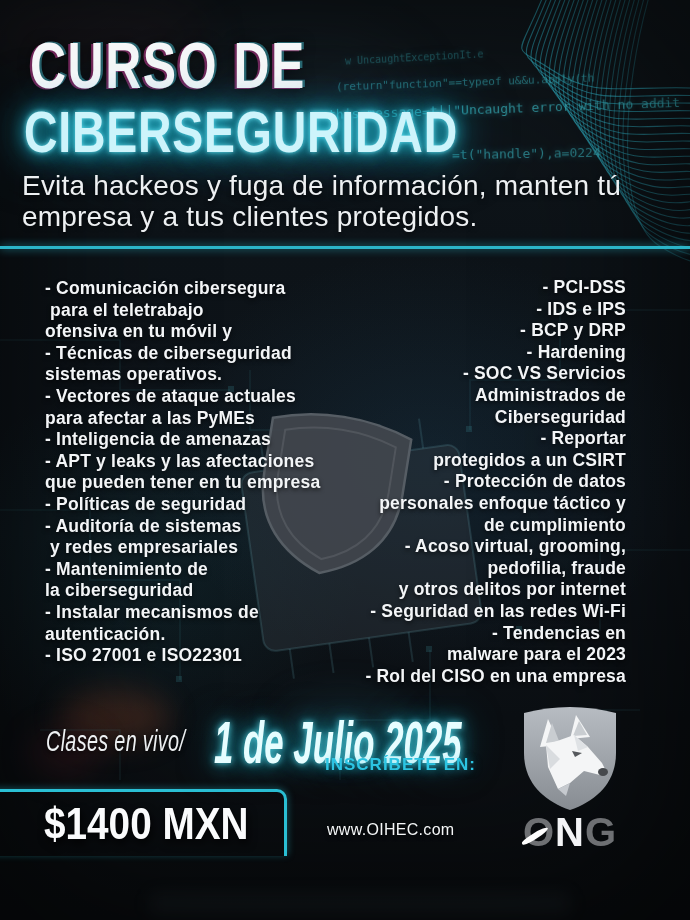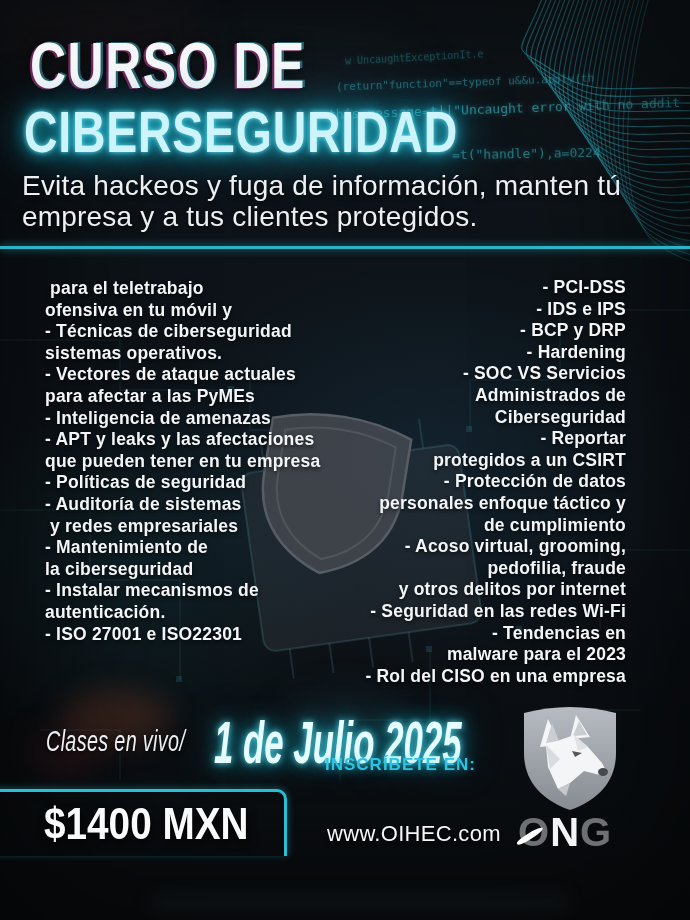--- a/index.html
+++ b/index.html
@@ -90,26 +90,26 @@
     transform:scaleX(0.88);transform-origin:left top;
     text-shadow:2px 4px 9px rgba(0,0,0,0.85), 0 0 3px rgba(0,0,0,0.5);
   }
   .enroll-label{
     position:absolute;left:325px;top:755px;z-index:5;
     font-size:17px;font-weight:bold;letter-spacing:1px;color:#2cc4e2;white-space:nowrap;
     text-shadow:0 0 8px rgba(44,196,226,0.55);
   }
   .enroll-url{
     position:absolute;left:327px;top:821px;z-index:5;
-    font-size:22px;color:#f4f6f7;white-space:nowrap;letter-spacing:0.3px;
+    font-size:16px;color:#f4f6f7;white-space:nowrap;letter-spacing:0.3px;
     text-shadow:0 2px 4px rgba(0,0,0,0.7);
   }
   #logo-shield{left:518px;top:701px;width:104px;height:114px;z-index:5;}
   .logo-text{
-    position:absolute;left:518px;top:812px;width:104px;z-index:5;
+    position:absolute;left:518px;top:812px;width:104px;z-index:5;text-align:center;
     font-size:40px;font-weight:bold;letter-spacing:1px;line-height:1;white-space:nowrap;
   }
   .logo-text .lg{color:#6e7073;}
   .logo-text .lw{color:#f3f4f6;}
   .logo-o{position:relative;display:inline-block;}
   .logo-o::after{
     content:"";position:absolute;left:-3px;top:21px;width:30px;height:6px;
     background:#fdfdfd;border-radius:45% 55% 55% 45%;transform:rotate(-32deg);
   }
 </style>
@@ -200,20 +200,21 @@
 
   <div class="title1">CURSO DE</div>
   <div class="title2">CIBERSEGURIDAD</div>
   <div class="subtitle">
       <div class="subtitle-line">Evita hackeos y fuga de información, manten tú</div>
       <div class="subtitle-line">empresa y a tus clientes protegidos.</div>
     </div>
   <div class="divider"></div>
 
   <div class="topics left">
+      <div class="list-line">- Comunicación cibersegura</div>
       <div class="list-line"> para el teletrabajo</div>
       <div class="list-line">ofensiva en tu móvil y</div>
       <div class="list-line">- Técnicas de ciberseguridad</div>
       <div class="list-line">sistemas operativos.</div>
       <div class="list-line">- Vectores de ataque actuales</div>
       <div class="list-line">para afectar a las PyMEs</div>
       <div class="list-line">- Inteligencia de amenazas</div>
       <div class="list-line">- APT y leaks y las afectaciones</div>
       <div class="list-line">que pueden tener en tu empresa</div>
       <div class="list-line">- Políticas de seguridad</div>

